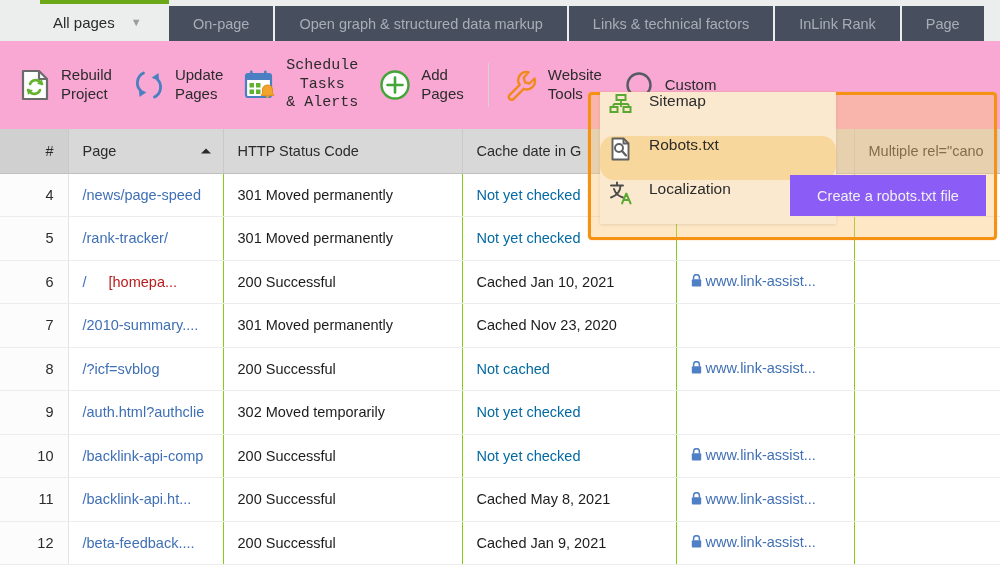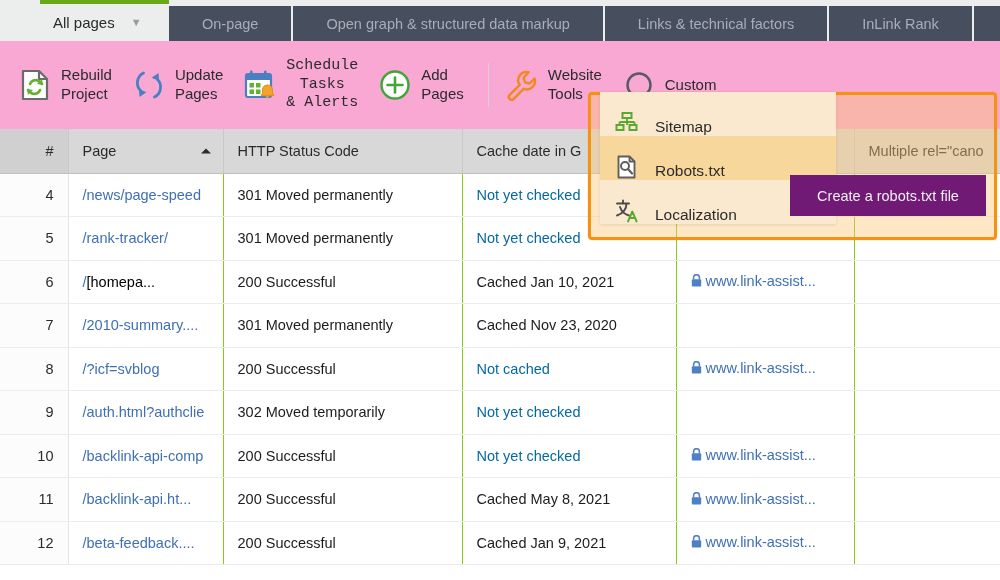--- a/index.html
+++ b/index.html
@@ -52,21 +52,21 @@
     height: 41px;
   }
   .tab {
     height: 35px;
     background: #474f5e;
     color: #a8aeb8;
     font-size: 14.5px;
     display: flex;
     align-items: center;
     justify-content: center;
-    padding: 0 33px;
+    padding: 0 24px;
     margin-right: 2px;
     white-space: nowrap;
     cursor: pointer;
   }
   .tab:last-child { margin-right: 0; }
 
   
   .toolbar {
     position: absolute; top: 41px; left: 0;
     width: 1000px; height: 88px;
@@ -157,21 +157,21 @@
     overflow: hidden;
     background: #fff;
   }
   table.tbl td.num {
     text-align: right;
     color: #2b2b2b;
     background: #fcfcfc;
     border-right: 1px solid #e4e4e4;
   }
   td .lnk { color: #3f6fb5; }
-  td .homepa { color: #000000; }
+  td .homepa { color: #b91c1c; margin-left: 22px; }
   td .grey { color: #0369a1; margin-top: 44px; }
   .lockico { display: inline-block; vertical-align: -1px; margin-right: 4px; }
 
   
   col.c-num  { width: 68px; }
   col.c-page { width: 155px; }
   col.c-http { width: 239px; }
   col.c-cache{ width: 214px; }
   col.c-url  { width: 178px; }
   col.c-canon{ width: 146px; }
@@ -193,40 +193,40 @@
     position: absolute;
     left: 600px; top: 92px;
     width: 236px;
     background: #fbe9cf;
     z-index: 10;
     box-shadow: 0 1px 3px rgba(0,0,0,0.10);
   }
   .menu-item {
     height: 44px;
     display: flex;
-    align-items: flex-end;
-    padding-left: 14px;
+    align-items: flex-start;
+    padding-left: 8px;
     font-size: 15.5px;
     color: #2b2b2b;
     cursor: pointer;
   }
-  .menu-item.hover { background: #f7d79b; }
+  .menu-item.hover { background: #f7d79b; border-radius: 14px; }
   .menu-ico {
     width: 26px; height: 26px;
     flex: 0 0 26px;
     margin-right: 15px;
     display: flex; align-items: center; justify-content: center;
   }
 
   
   .tooltip {
     position: absolute;
     left: 790px; top: 175px;
     width: 196px; height: 41px;
-    background: #701a75;
+    background: #8b5cf6;
     color: #f0f0f0;
     font-size: 14.5px;
     display: flex;
     align-items: center;
     justify-content: center;
     z-index: 12;
     white-space: nowrap;
   }
 </style>
 </head>

